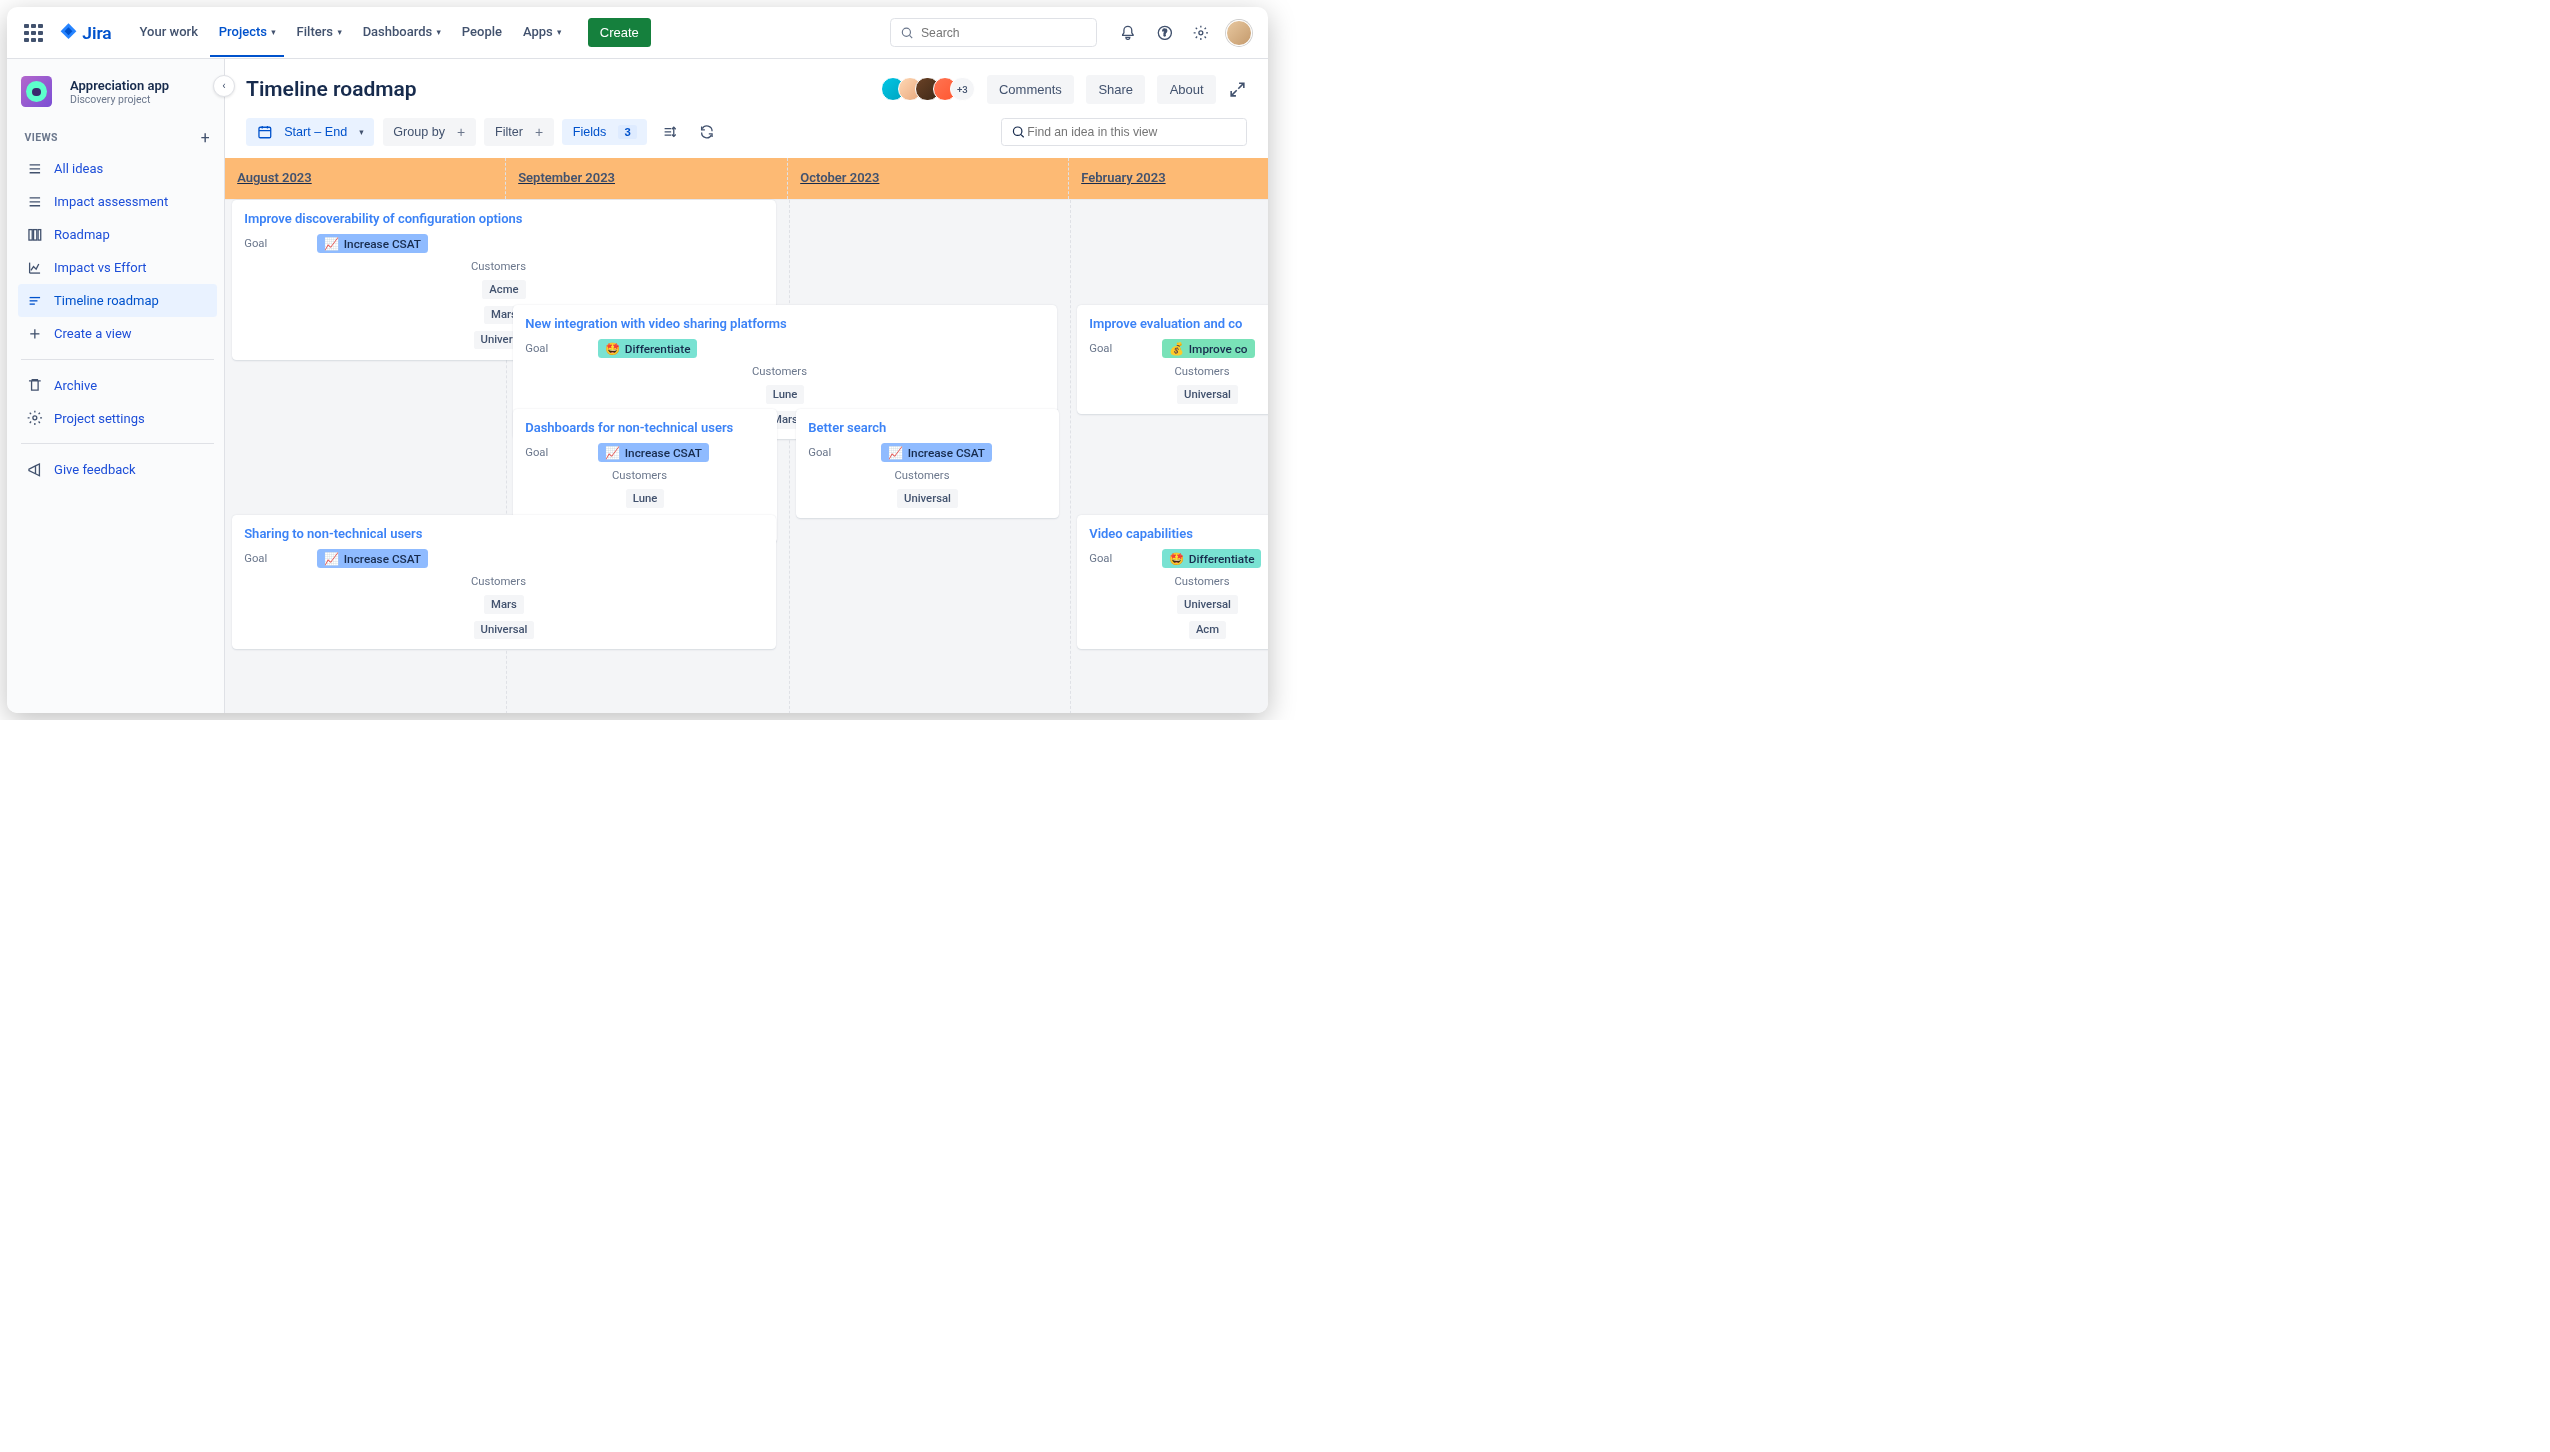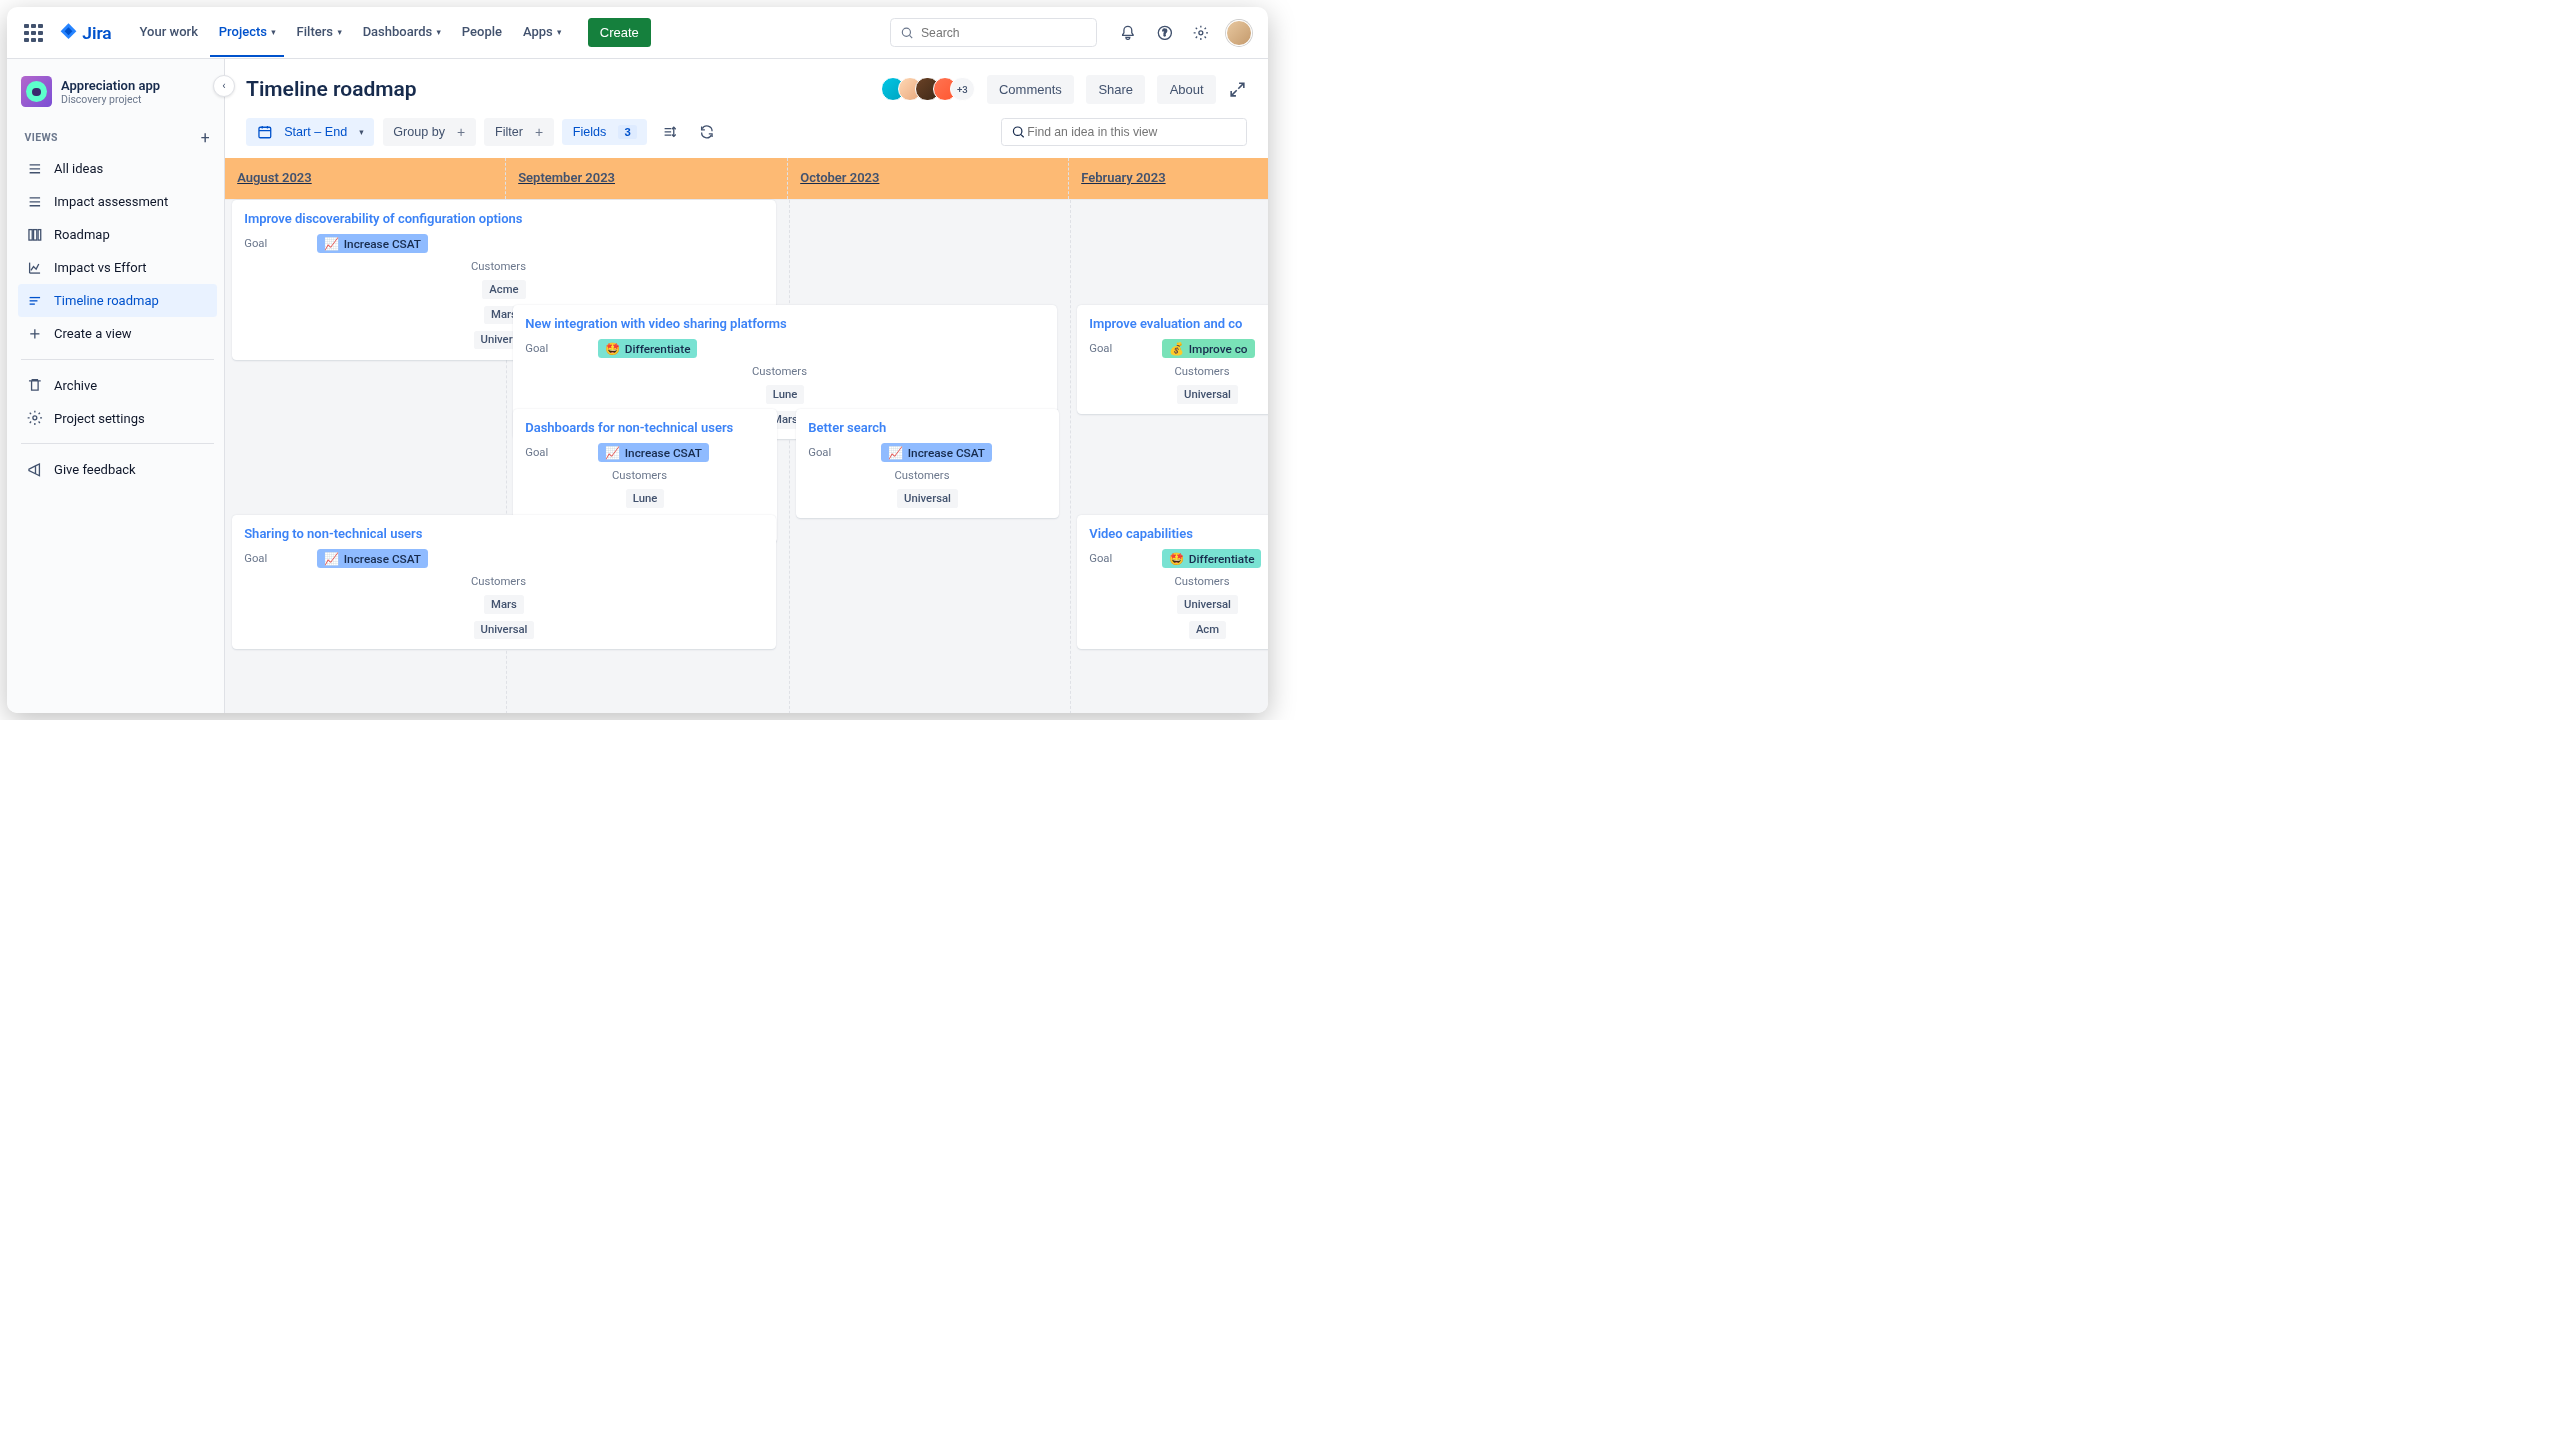--- a/index.html
+++ b/index.html
@@ -21,29 +21,29 @@
 .search { display: flex; align-items: center; gap: 7px; border: 0.9px solid #DFE1E6; border-radius: 4.4px; padding: 5.2px 8.7px; width: 207px; color: #6B778C; justify-content: flex-end; }
 .search input { border: none; outline: none; font-size: 12.2px; color: #172B4D; width: 100%; background: transparent; }
 .topicons { display: flex; gap: 14px; align-items: center; margin-left: 12.2px; }
 .topicon { width: 22.6px; height: 22.6px; color: #42526E; cursor: pointer; display: flex; align-items: center; justify-content: center; }
 .avatar-img { width: 26px; height: 26px; border-radius: 50%; background: linear-gradient(135deg,#e8c8a0,#c49a6c); border: 1.7px solid #fff; box-shadow: 0 0 0 0.9px #ccc; }
 
 
 .body { flex: 1; display: flex; overflow: hidden; }
 .sidebar { width: 218px; background: #FAFBFC; border-right: 0.9px solid #DFE1E6; padding: 17.4px 7px 17.4px 10.5px; position: relative; }
 .collapse-btn { position: absolute; right: -11.3px; top: 15.7px; width: 22.6px; height: 22.6px; border-radius: 50%; background: #fff; border: 0.9px solid #DFE1E6; display: flex; align-items: center; justify-content: center; cursor: pointer; font-size: 11.3px; color: #42526E; box-shadow: 0 0.9px 2.6px rgba(0,0,0,0.1); }
-.proj-header { display: flex; gap: 9px; align-items: center; padding: 0 3.5px 15.7px 3.5px; }
+.proj-header { display: flex; gap: 18px; align-items: center; padding: 0 3.5px 15.7px 3.5px; }
 .proj-icon { width: 31px; height: 31px; border-radius: 4.4px; background: linear-gradient(135deg,#B366CC,#7A4FD4); display: flex; align-items: center; justify-content: center; font-size: 17.4px; }
 .proj-icon .eye { width: 21px; height: 21px; border-radius: 50%; background: #5DFFCC; display:flex; align-items:center; justify-content:center; }
 .proj-icon .eye::after { content:''; width:8.7px; height:8.7px; border-radius:50%; background:#3A2A6E; }
 .proj-name { font-weight: 600; font-size: 13px; color: #172B4D; }
 .proj-sub { font-size: 10.5px; color: #6B778C; }
 .section-label { font-size: 10.5px; font-weight: 700; color: #6B778C; letter-spacing: 0.4px; padding: 5.2px 7px; display: flex; justify-content: space-between; align-items: center; }
 .add-icon { font-size: 15.7px; color: #42526E; cursor: pointer; font-weight: 400; }
-.side-item { display: flex; align-items: center; gap: 10.5px; padding: 7.8px 8.7px; border-radius: 3.5px; color: #0f172a; cursor: pointer; font-size: 13px; }
+.side-item { display: flex; align-items: center; gap: 10.5px; padding: 7.8px 8.7px; border-radius: 3.5px; color: #1d4ed8; cursor: pointer; font-size: 13px; }
 .side-item.active { background: #E9F2FF; color: #0052CC; }
 .side-item .icn { width: 17.4px; height: 17.4px; display: flex; align-items: center; justify-content: center; color: #42526E; flex-shrink: 0; }
 .side-item.active .icn { color: #0052CC; }
 .side-divider { height: 0.9px; background: #DFE1E6; margin: 8.7px 3.5px; }
 
 
 .main { flex: 1; display: flex; flex-direction: column; overflow: hidden; }
 .main-header { padding: 15.7px 21px 0 21px; }
 .title-row { display: flex; align-items: center; gap: 12.2px; }
 .page-title { font-size: 21px; font-weight: 600; flex: 1; }

